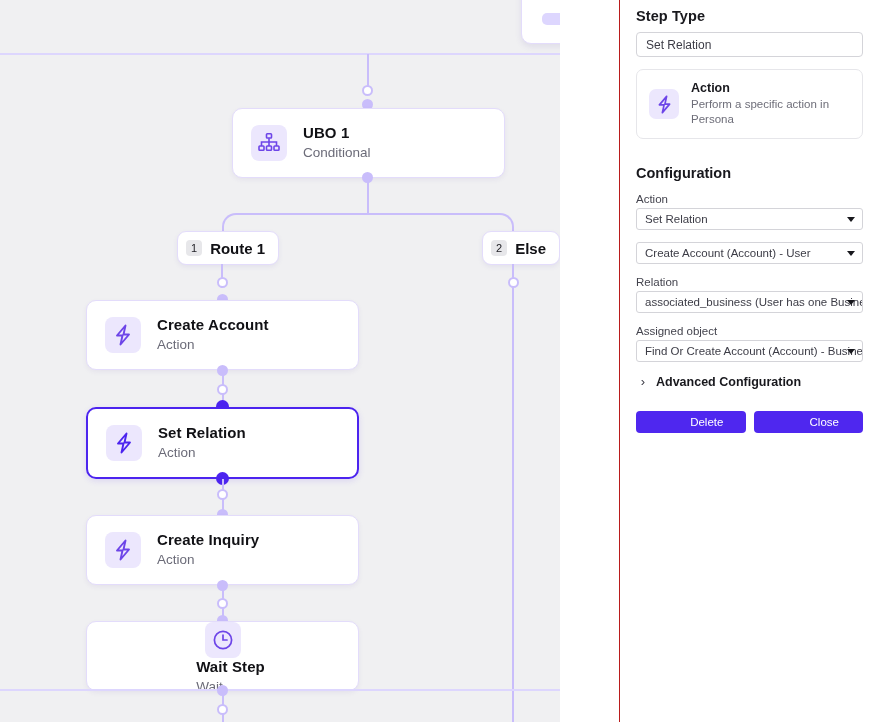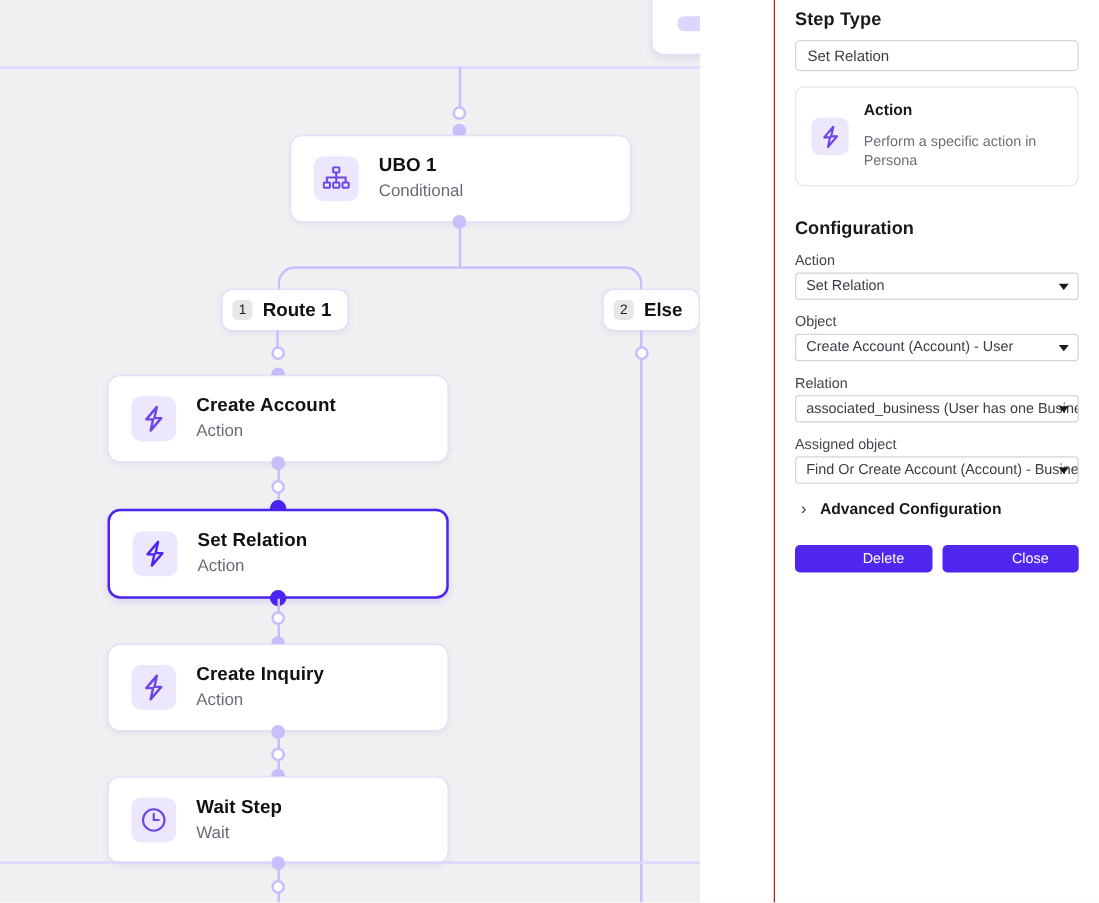--- a/index.html
+++ b/index.html
@@ -127,21 +127,21 @@
     display: flex; align-items: center;
     padding: 11px 12px;
   }
   .steptype-icon {
     width: 30px; height: 30px; border-radius: 7px; background: #ece7fd;
     display: flex; align-items: center; justify-content: center;
     flex: 0 0 30px;
   }
   .steptype-text { margin-left: 12px; }
   .steptype-name { font-size: 12.5px; font-weight: bold; color: #18181d; line-height: 15px; }
-  .steptype-desc { font-size: 11.5px; color: #6e6e79; line-height: 15px; margin-top: 11px; }
+  .steptype-desc { font-size: 11.5px; color: #6e6e79; line-height: 15px; margin-top: 1px; }
 
   .config-title {
     font-size: 14.5px; font-weight: bold; color: #18181d;
     margin-top: 26px; margin-bottom: 12px;
   }
   .field-label { font-size: 11.5px; color: #44444e; margin-bottom: 3px; }
   .field { margin-bottom: 12px; }
   .select {
     position: relative;
     width: 100%; height: 22px;
@@ -275,21 +275,21 @@
       <div class="node-text">
         <div class="node-title">Create Inquiry</div>
         <div class="node-sub">Action</div>
       </div>
     </div>
     <div class="dot-fill" style="left:217px; top:580px;"></div>
     <div class="vline" style="left:222px; top:585px; height:37px;"></div>
     <div class="dot-open" style="left:217px; top:598px;"></div>
     <div class="dot-fill" style="left:217px; top:615px;"></div>
 
-    <div class="node" style="left:86px; top:621px; width:273px; height:70px;">
+    <div class="node" style="left:86px; top:621px; width:273px; height:70px;flex-direction:column;">
       <div class="node-icon">
         <svg width="22" height="22" viewBox="0 0 22 22">
           <circle cx="11" cy="11" r="8.6" fill="none" stroke="#6d45e8" stroke-width="1.7"></circle>
           <path d="M11 6 V11 H15" fill="none" stroke="#6d45e8" stroke-width="1.7" stroke-linecap="round"></path>
         </svg>
       </div>
       <div class="node-text">
         <div class="node-title">Wait Step</div>
         <div class="node-sub">Wait</div>
       </div>
@@ -323,21 +323,20 @@
 
     <div class="field">
       <div class="field-label">Action</div>
       <div class="select">
         <span>Set Relation</span>
         <span class="caret"></span>
       </div>
     </div>
 
     <div class="field">
-      <div class="field-label">Object</div>
       <div class="select">
         <span>Create Account (Account) - User</span>
         <span class="caret"></span>
       </div>
     </div>
 
     <div class="field">
       <div class="field-label">Relation</div>
       <div class="select">
         <span>associated_business (User has one Business)</span>

